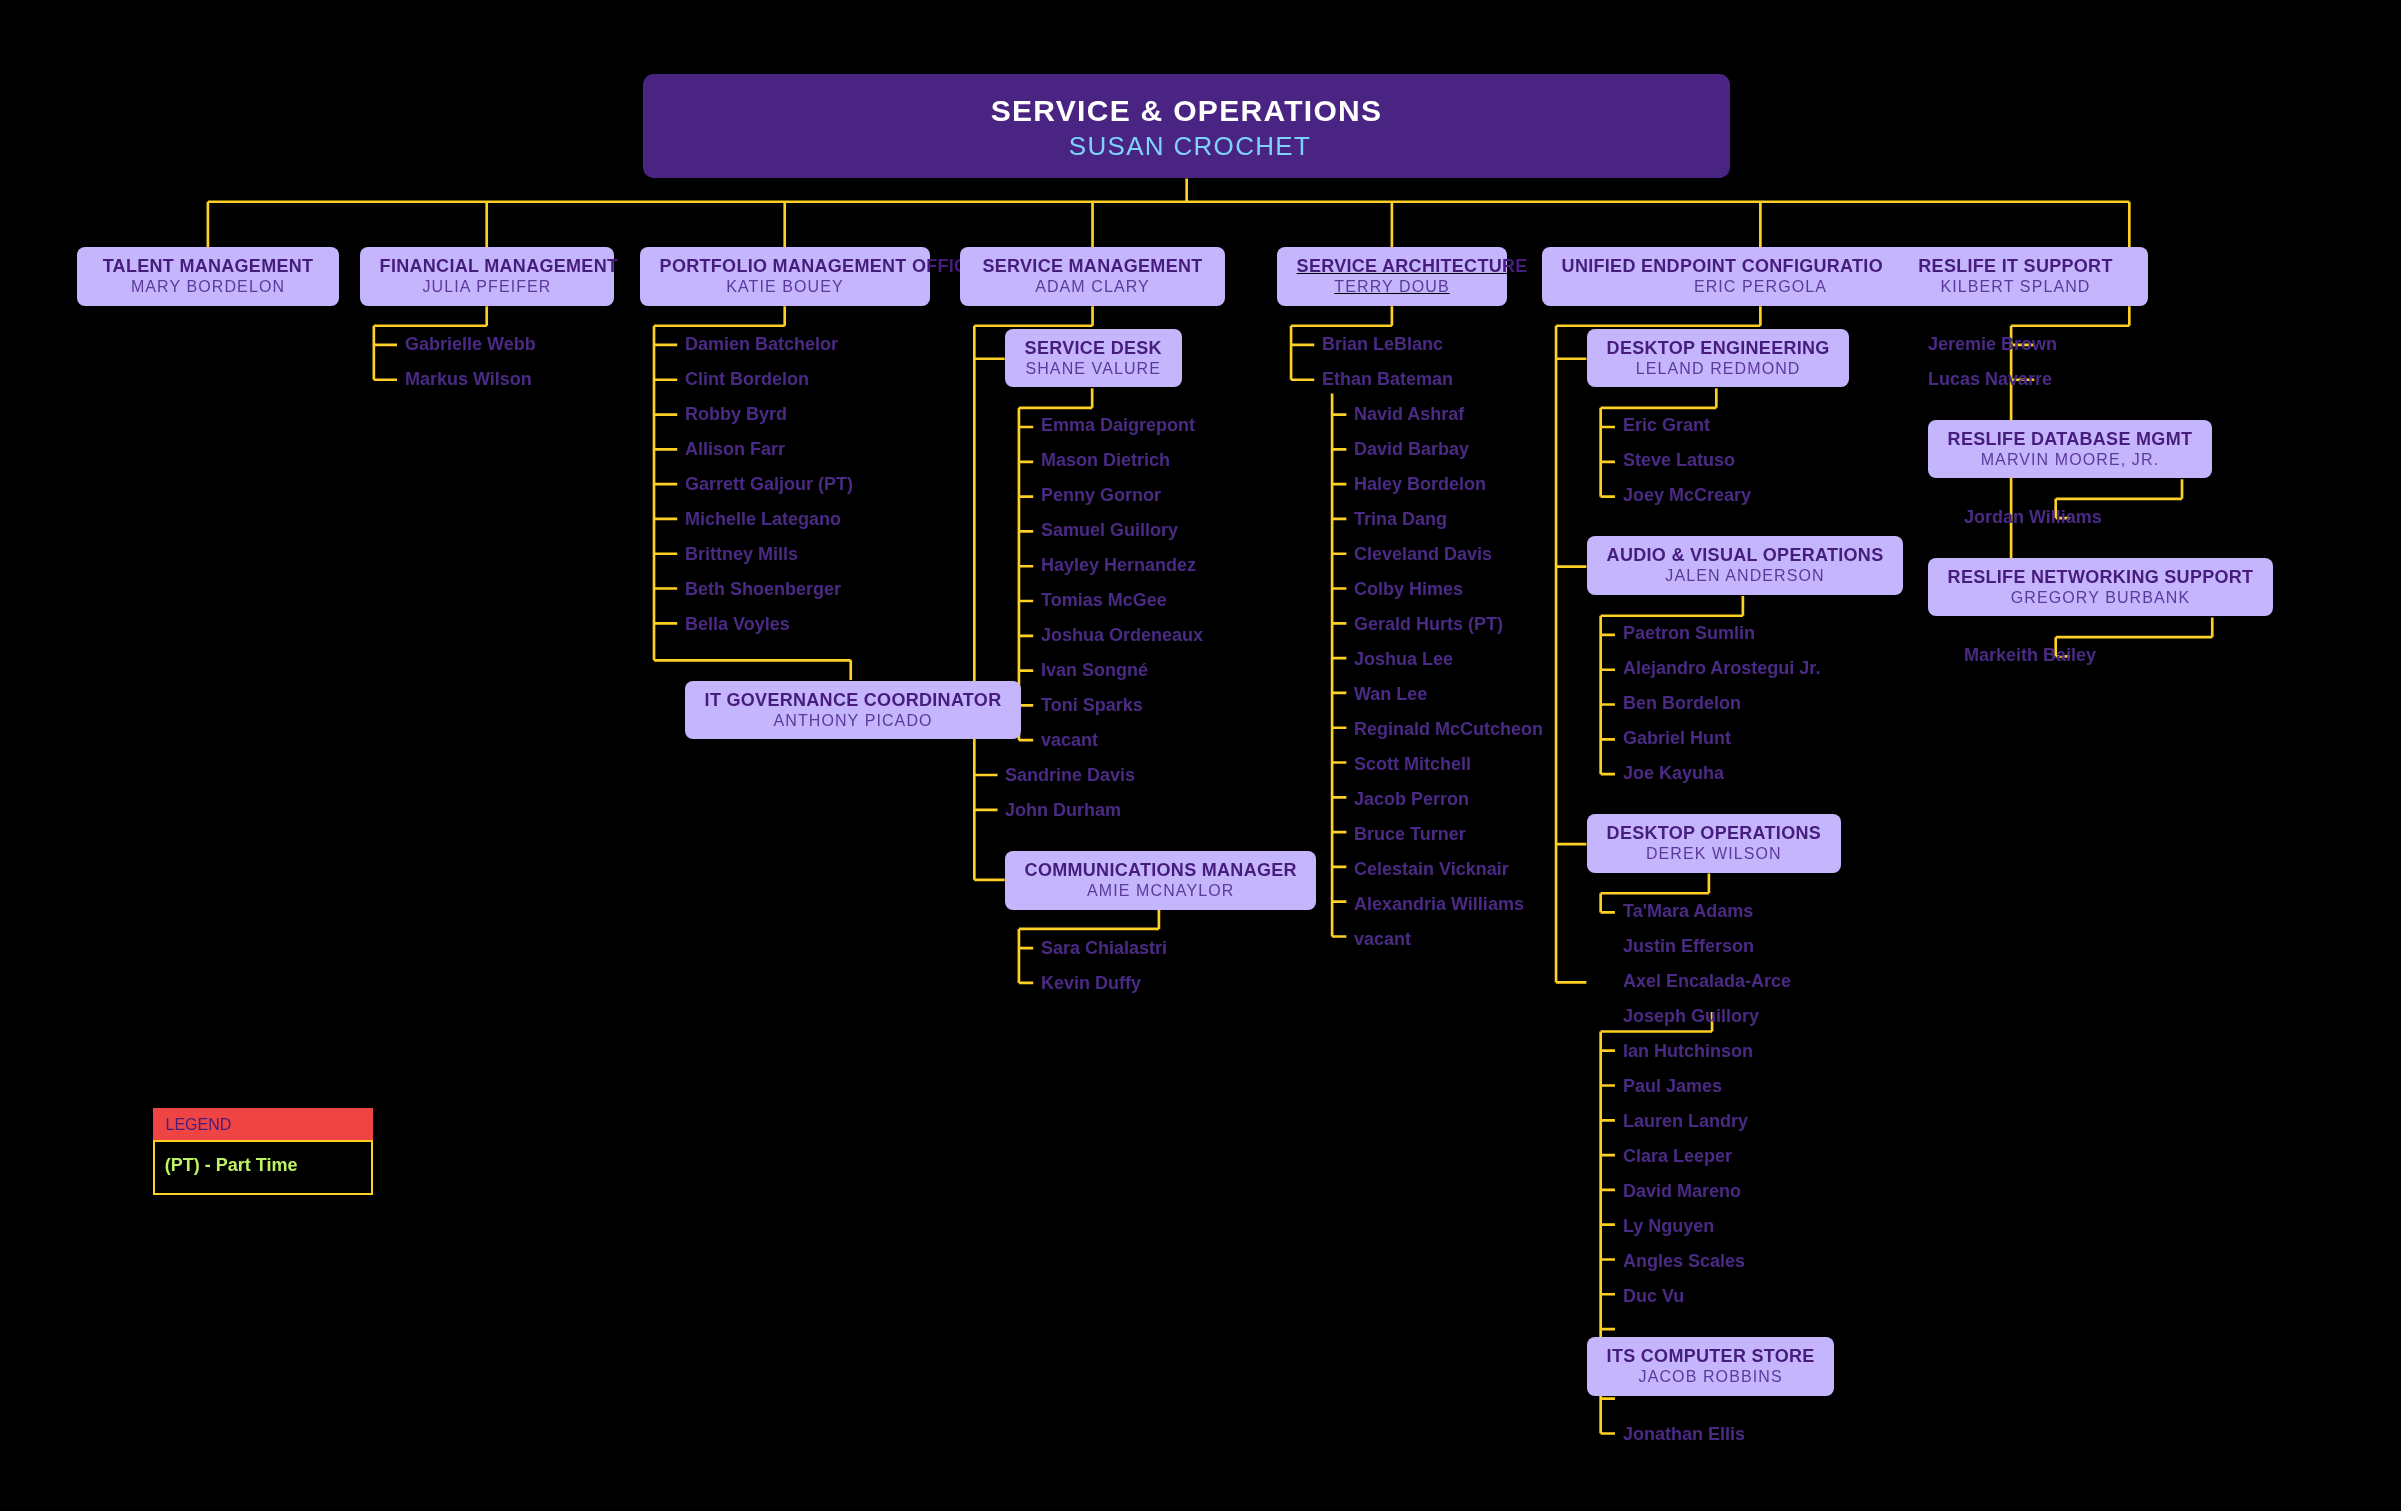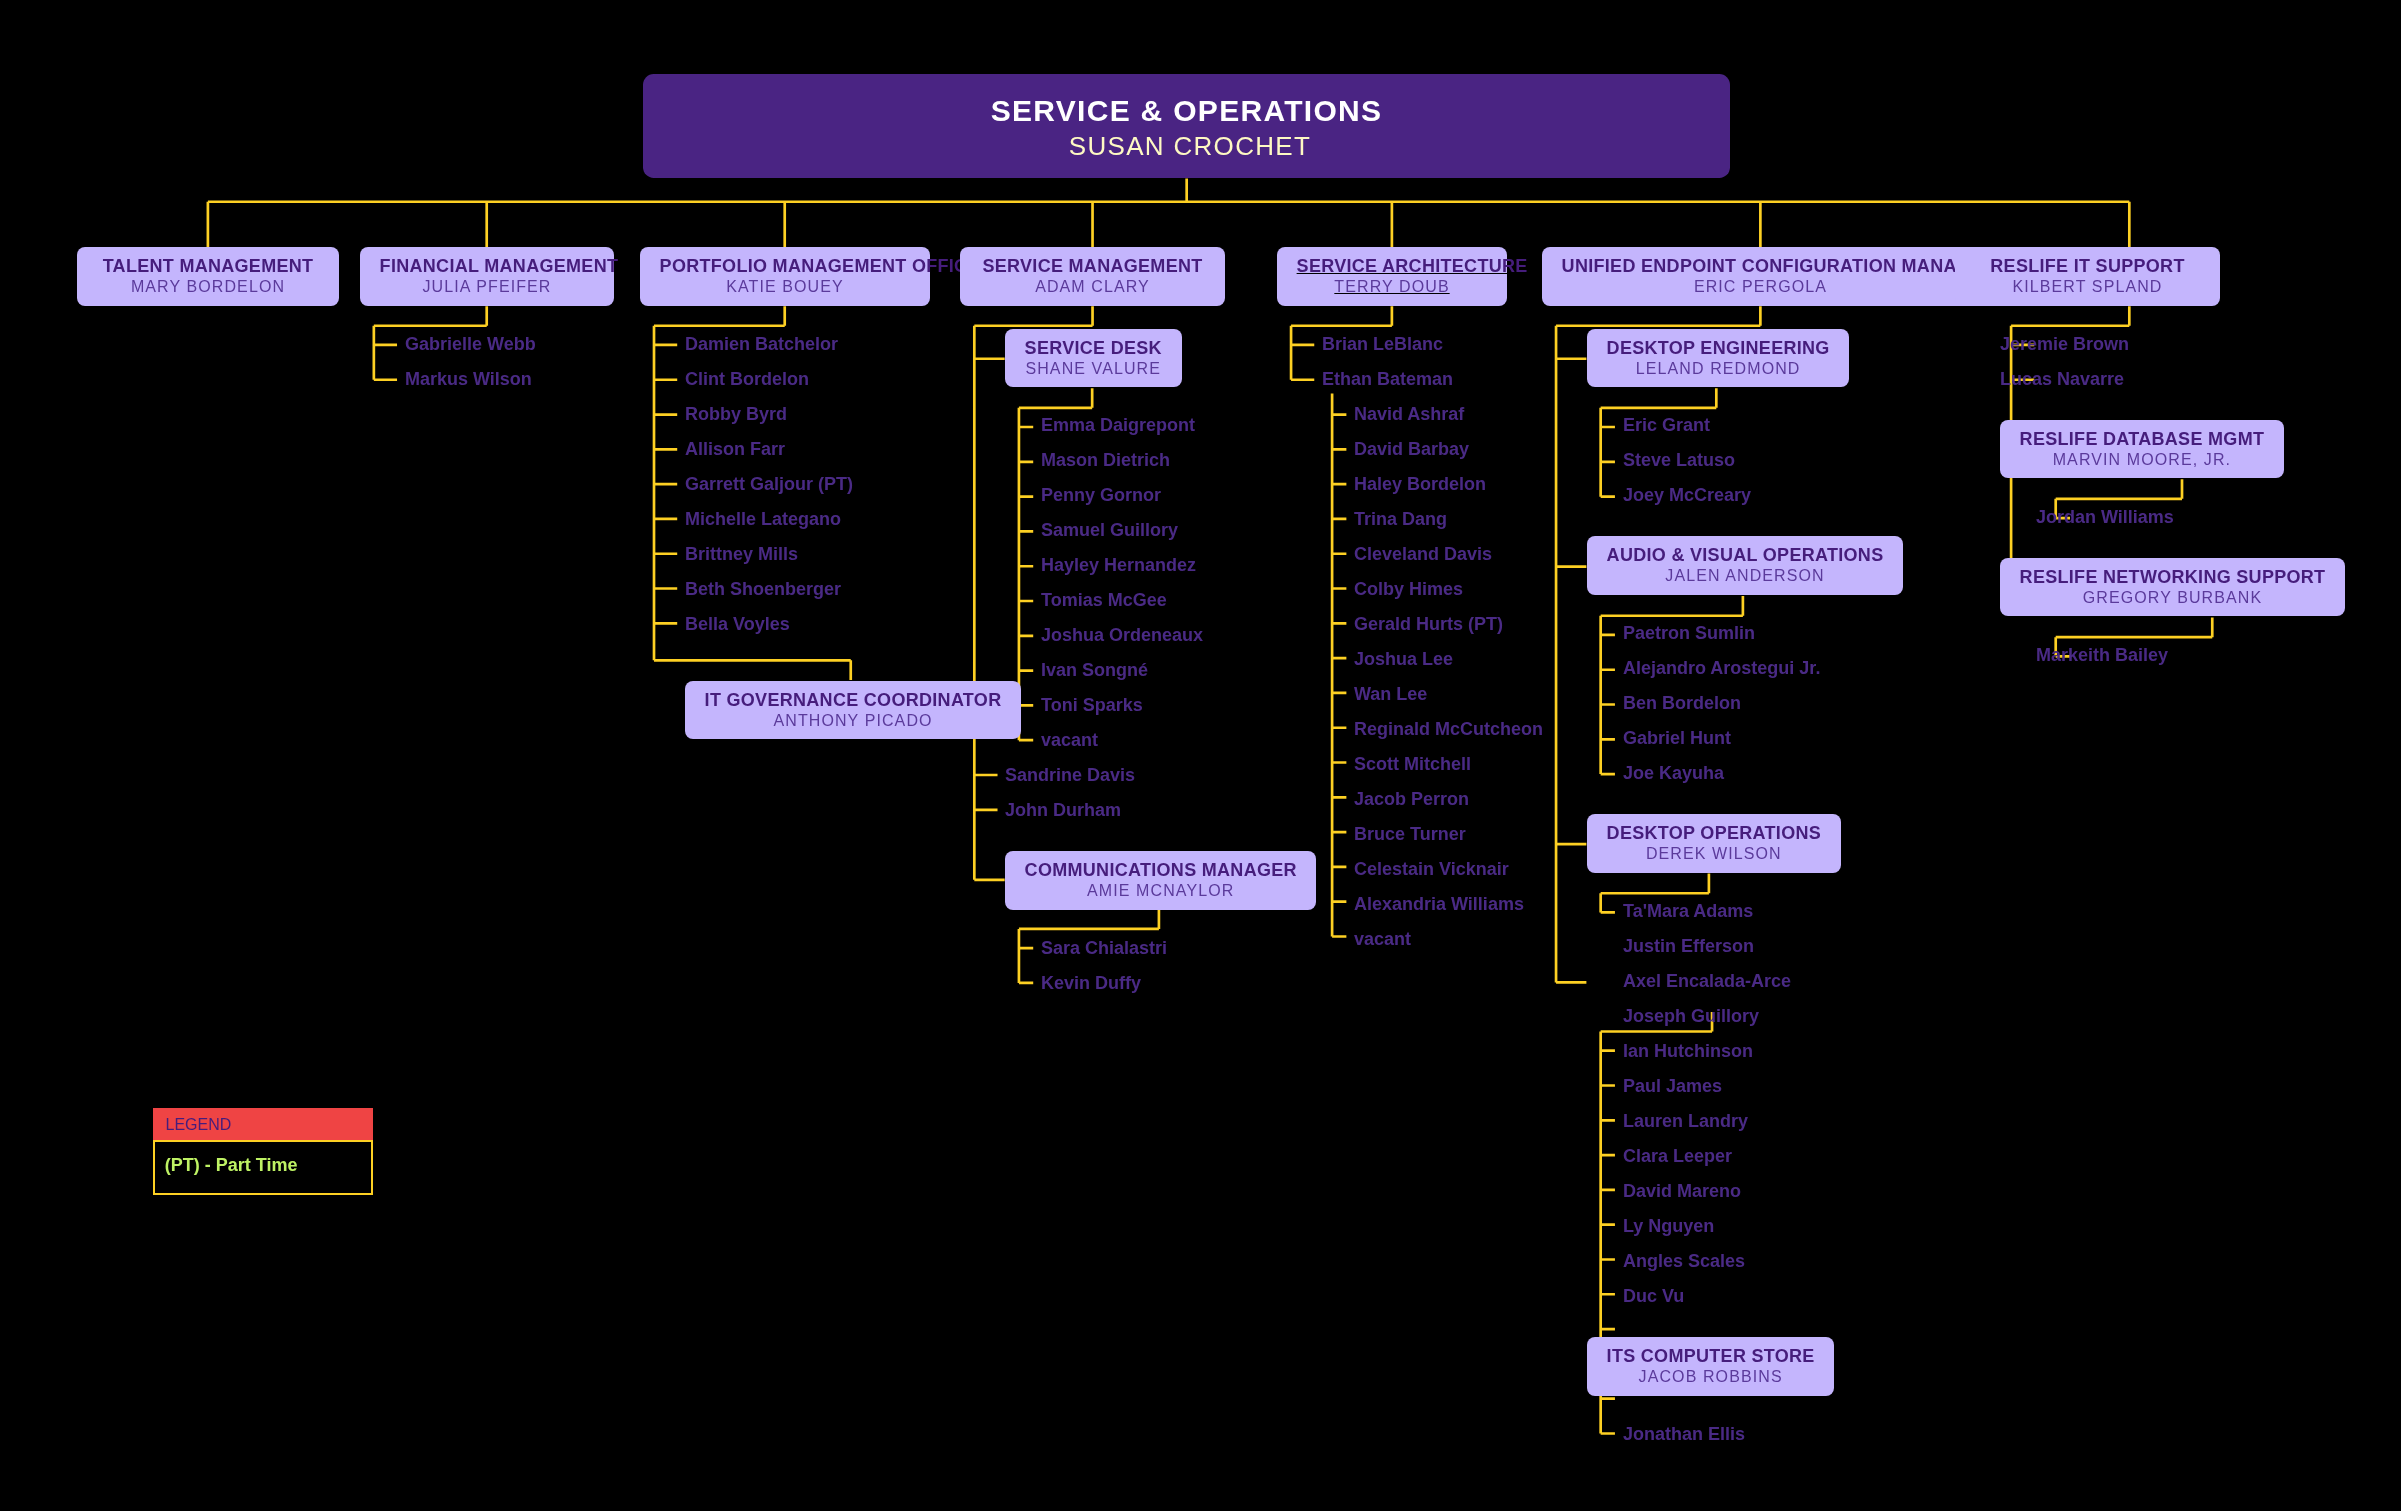--- a/index.html
+++ b/index.html
@@ -8,21 +8,21 @@
     font-family:"Liberation Sans",sans-serif;
     margin-top:48px;
   }
   #connectors{position:absolute;left:0;top:0;pointer-events:none;}
   .rootbox{
     position:absolute;left:643px;top:26px;width:1087px;height:104px;
     background:#4A2483;border-radius:10.7px;text-align:center;box-sizing:border-box;
     padding-top:18px;
   }
   .rtitle{font-size:30px;font-weight:bold;color:#FFFFFF;letter-spacing:1.3px;line-height:37px;}
-  .rperson{font-size:26px;color:#fef9c3;letter-spacing:1.3px;line-height:34px;padding-left:7px;}
+  .rperson{font-size:26px;color:#7dd3fc;letter-spacing:1.3px;line-height:34px;padding-left:7px;}
   .branch{position:absolute;top:199px;}
   .gbox{
     background:#c4b5fd;border-radius:8px;text-align:center;box-sizing:border-box;
     padding:8px 19.6px;display:inline-block;vertical-align:top;
   }
   .branch > .gbox{display:block;width:100%;}
   .btitle{font-size:18px;font-weight:bold;color:#461D7C;letter-spacing:0.3px;white-space:nowrap;line-height:22px;}
   .bperson{font-size:16px;color:#5B3A9B;letter-spacing:1.1px;white-space:nowrap;line-height:20.5px;}
   .children{margin-left:45px;margin-top:21.4px;}
   .crow{position:relative;}
@@ -430,21 +430,21 @@
             </div></div>
           <div class="crow boxrow haskids"><div class="gbox"><div class="btitle">ITS COMPUTER STORE</div><div class="bperson">JACOB ROBBINS</div></div><div class="children">
               <div class="crow namerow">
                 <div class="rowline">
                   <span class="nm">Jonathan Ellis</span>
                 </div>
               </div>
             </div></div>
         </div>
       </div>
-      <div class="branch haskids" style="left: 1955px; top: 199px; width: 265px;">
+      <div class="branch haskids" style="left: 1883px; top: 199px; width: 265px;">
         <div class="gbox">
           <div class="btitle">RESLIFE IT SUPPORT</div>
           <div class="bperson">KILBERT SPLAND</div>
         </div>
         <div class="children">
           <div class="crow namerow">
             <div class="rowline">
               <span class="nm">Jeremie Brown</span>
             </div>
           </div>

